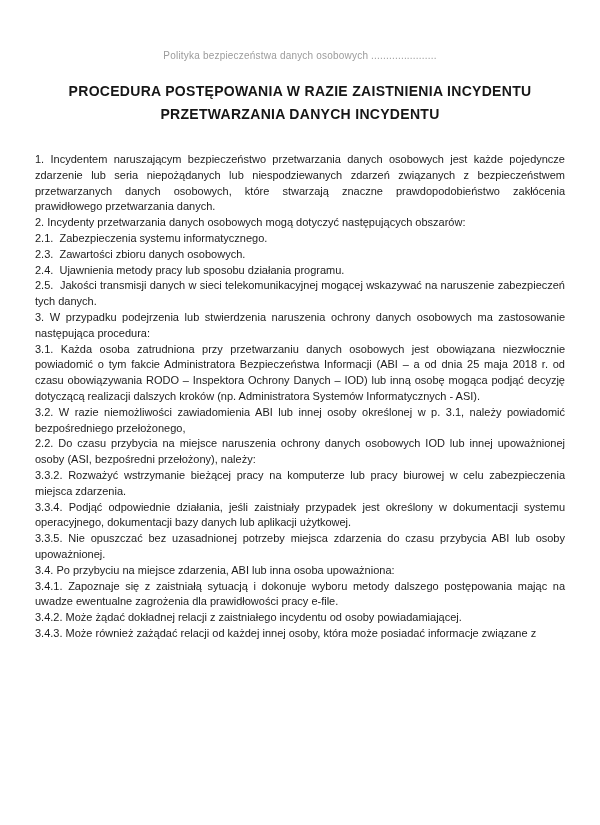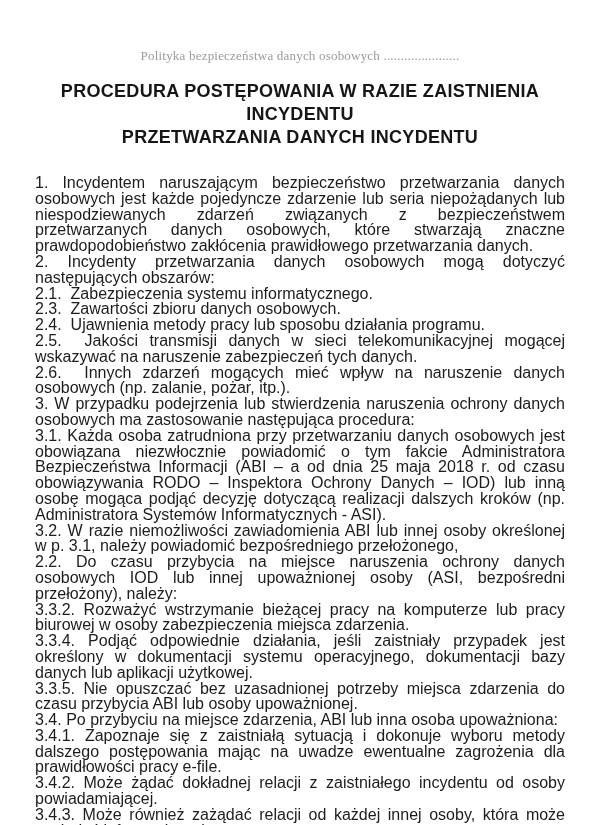--- a/index.html
+++ b/index.html
@@ -10,38 +10,37 @@
     background: #ffffff;
     box-sizing: border-box;
     padding: 50px 35px 0 35px;
     font-family: "Liberation Sans", sans-serif;
     color: #1c1c1c;
     overflow: hidden;
   }
   .running-header {
     text-align: center;
     color: #9b9b9b;
-    font-size: 13px;
+    font-size: 10px;
     line-height: 12px;
     letter-spacing: 0.2px;
     white-space: nowrap;
-    font-family: Liberation Serif, serif;
   }
   .doc-title {
     margin: 18px 0 0 0;
     text-align: center;
-    font-size: 18px;
+    font-size: 14px;
     font-weight: bold;
     line-height: 23px;
     letter-spacing: 0.3px;
     color: #161616;
   }
   .doc-body {
     margin-top: 26px;
-    font-size: 16px;
+    font-size: 11px;
     line-height: 15.8px;
     text-align: justify;
   }
   .para { margin: 0; }
   .spaced { }
 </style>
 </head>
 <body>
 
 <div class="page">
@@ -54,27 +53,26 @@
   </h1>
 
   <div class="doc-body">
     <p class="para">1. Incydentem naruszającym bezpieczeństwo przetwarzania danych osobowych jest każde pojedyncze zdarzenie lub seria niepożądanych lub niespodziewanych zdarzeń związanych z bezpieczeństwem przetwarzanych danych osobowych, które stwarzają znaczne prawdopodobieństwo zakłócenia prawidłowego przetwarzania danych.</p>
 
     <p class="para spaced">2. Incydenty przetwarzania danych osobowych mogą dotyczyć następujących obszarów:</p>
     <p class="para">2.1.&nbsp; Zabezpieczenia systemu informatycznego.</p>
     <p class="para">2.3.&nbsp; Zawartości zbioru danych osobowych.</p>
     <p class="para">2.4.&nbsp; Ujawnienia metody pracy lub sposobu działania programu.</p>
     <p class="para">2.5.&nbsp; Jakości transmisji danych w sieci telekomunikacyjnej mogącej wskazywać na naruszenie zabezpieczeń tych danych.</p>
-    <p class="para">2.6.&nbsp; Innych zdarzeń mogących mieć wpływ na naruszenie danych osobowych (np. zalanie, pożar, itp.).</p>
 
     <p class="para spaced">3. W przypadku podejrzenia lub stwierdzenia naruszenia ochrony danych osobowych ma zastosowanie następująca procedura:</p>
     <p class="para">3.1. Każda osoba zatrudniona przy przetwarzaniu danych osobowych jest obowiązana niezwłocznie powiadomić o tym fakcie Administratora Bezpieczeństwa Informacji (ABI – a od dnia 25 maja 2018 r. od czasu obowiązywania RODO – Inspektora Ochrony Danych – IOD) lub inną osobę mogąca podjąć decyzję dotyczącą realizacji dalszych kroków (np. Administratora Systemów Informatycznych - ASI).</p>
     <p class="para">3.2. W razie niemożliwości zawiadomienia ABI lub innej osoby określonej w p. 3.1, należy powiadomić bezpośredniego przełożonego,</p>
     <p class="para">2.2. Do czasu przybycia na miejsce naruszenia ochrony danych osobowych IOD lub innej upoważnionej osoby (ASI, bezpośredni przełożony), należy:</p>
-    <p class="para">3.3.2. Rozważyć wstrzymanie bieżącej pracy na komputerze lub pracy biurowej w osoby zabezpieczenia miejsca zdarzenia.</p>
+    <p class="para">3.3.2. Rozważyć wstrzymanie bieżącej pracy na komputerze lub pracy biurowej w celu zabezpieczenia miejsca zdarzenia.</p>
     <p class="para">3.3.4. Podjąć odpowiednie działania, jeśli zaistniały przypadek jest określony w dokumentacji systemu operacyjnego, dokumentacji bazy danych lub aplikacji użytkowej.</p>
     <p class="para">3.3.5. Nie opuszczać bez uzasadnionej potrzeby miejsca zdarzenia do czasu przybycia ABI lub osoby upoważnionej.</p>
     <p class="para">3.4. Po przybyciu na miejsce zdarzenia, ABI lub inna osoba upoważniona:</p>
     <p class="para">3.4.1. Zapoznaje się z zaistniałą sytuacją i dokonuje wyboru metody dalszego postępowania mając na uwadze ewentualne zagrożenia dla prawidłowości pracy e-file.</p>
     <p class="para">3.4.2. Może żądać dokładnej relacji z zaistniałego incydentu od osoby powiadamiającej.</p>
     <p class="para">3.4.3. Może również zażądać relacji od każdej innej osoby, która może posiadać informacje związane z</p>
   </div>
 
 </div>
 

